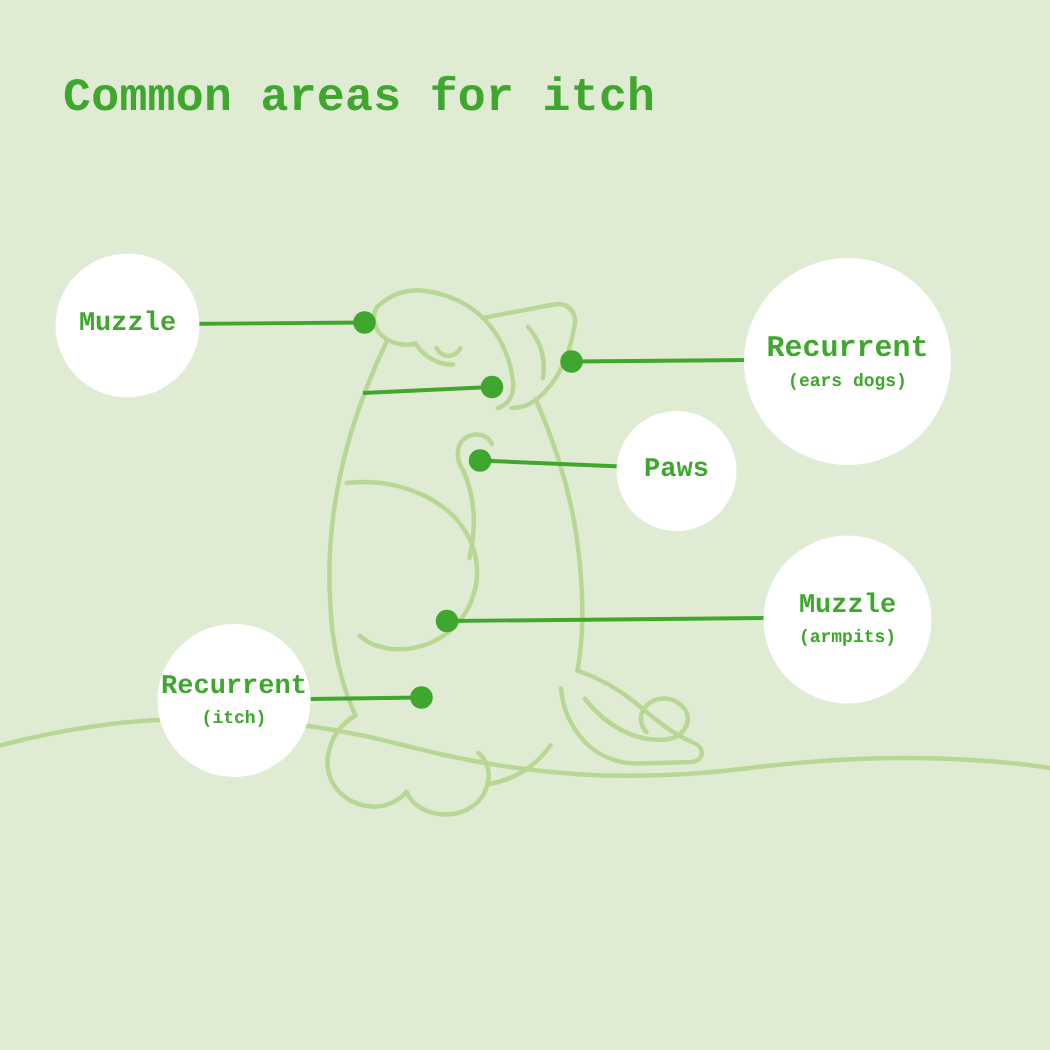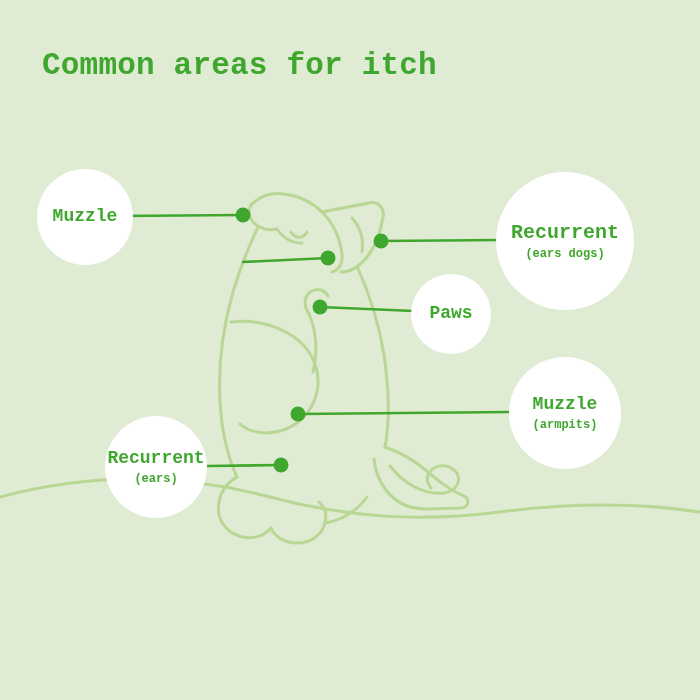--- a/index.html
+++ b/index.html
@@ -89,16 +89,16 @@
     <span class="main">Paws</span>
   </div>
 
   <div class="circle c-axilla">
     <span class="main">Muzzle</span>
     <span class="sub">(armpits)</span>
   </div>
 
   <div class="circle c-inguinal">
     <span class="main">Recurrent</span>
-    <span class="sub">(ears)</span>
+    <span class="sub">(itch)</span>
   </div>
 
 </div>
 
 </body></html>

